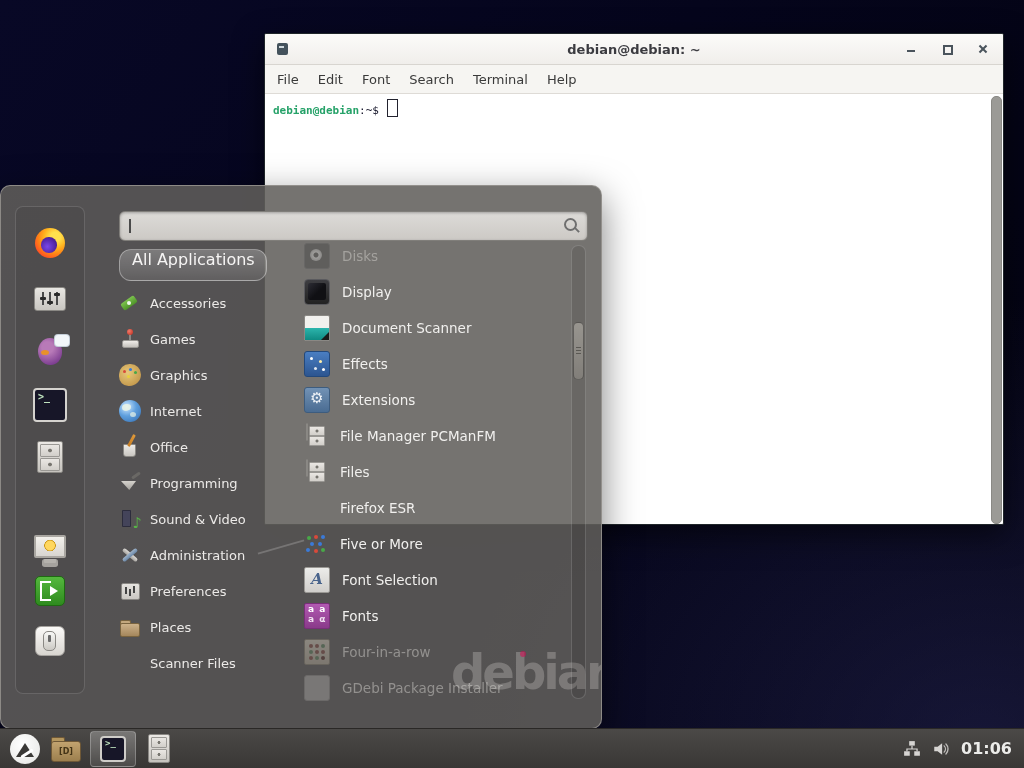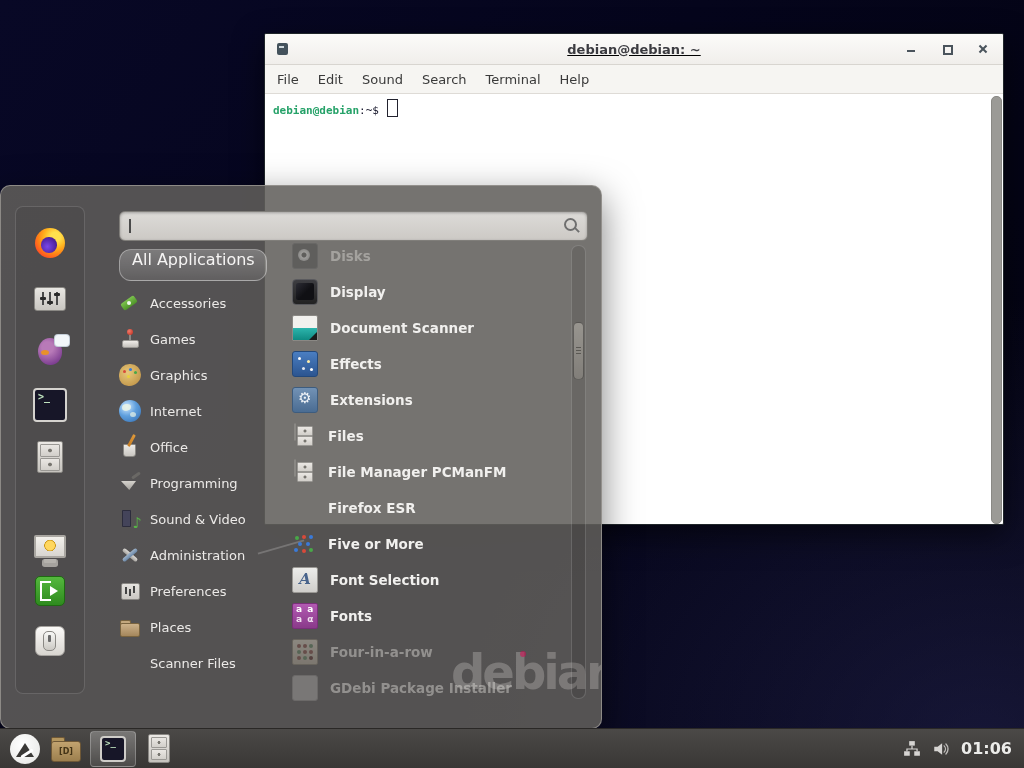--- a/index.html
+++ b/index.html
@@ -12,21 +12,21 @@
   }
   
   .terminal{
     position:absolute;left:264px;top:33px;width:738px;height:490px;
     background:#ffffff;border:1px solid #20262a;border-radius:2px;
     box-shadow:0 10px 30px rgba(0,0,0,.55);z-index:1;
   }
   .titlebar{
     height:30px;display:flex;align-items:center;position:relative;
     background:linear-gradient(#fcfbf9,#f0eeeb);
-    border-bottom:1px solid #d8d5d0;border-radius:2px 2px 0 0;text-decoration:underline;
+    border-bottom:1px solid #d8d5d0;border-radius:2px 2px 0 0;
   }
   .win-icon{position:absolute;left:12px;top:9px;width:11px;height:12px;background:#44525c;border-radius:2px;}
   .win-icon::before{content:"";position:absolute;left:2px;top:3px;width:5px;height:2px;background:#cfd8dd;}
   .titlebar .title{flex:1;text-align:center;font-size:13px;font-weight:bold;color:#3b3b40;}
   .controls{position:absolute;right:14px;top:0;height:30px;display:flex;align-items:center;gap:24px;}
   .ctl{width:12px;height:12px;position:relative;cursor:pointer;}
   .ctl.min::before{content:"";position:absolute;left:2px;top:7px;width:8px;height:2px;background:#4a545c;}
   .ctl.max::before{content:"";position:absolute;left:2px;top:2px;width:6px;height:6px;border:2px solid #4a545c;}
   .ctl.close::before,.ctl.close::after{content:"";position:absolute;left:1px;top:5px;width:10px;height:2px;background:#4a545c;}
   .ctl.close::before{transform:rotate(45deg);}
@@ -158,21 +158,21 @@
     background:linear-gradient(#e5e3df,#cac7c2);}
   .ci-prefs::after{content:"";position:absolute;left:6px;top:7px;width:2px;height:7px;background:#444;
     box-shadow:4px 2px 0 #444,8px -1px 0 #444;}
   .ci-places{position:relative;}
   .ci-places::before{content:"";position:absolute;left:1px;top:4px;width:9px;height:4px;background:#c3a87e;border:1px solid #7a643f;border-bottom:none;border-radius:2px 2px 0 0;}
   .ci-places::after{content:"";position:absolute;left:1px;top:7px;width:18px;height:12px;border:1px solid #7a643f;border-radius:2px;
     background:linear-gradient(#cdb28a,#a5875c);}
   .cat-noicon{width:22px;flex:none;}
 
   
-  .apps{position:absolute;left:283px;top:52px;width:286px;height:463px;overflow:hidden;z-index:1;font-weight:bold;}
+  .apps{position:absolute;left:295px;top:52px;width:286px;height:463px;overflow:hidden;z-index:1;}
   .app{height:36px;display:flex;align-items:center;gap:12px;padding-left:8px;color:#f1f0ee;font-size:13.5px;cursor:pointer;}
   .app.disabled{color:rgba(215,213,210,.48);}
   .app.disabled .aicon{opacity:.45;filter:grayscale(55%);}
   .aicon{width:24px;height:24px;position:relative;flex:none;}
   .ai-disks{background:#454545;border:1px solid #5a5a5a;border-radius:3px;}
   .ai-disks::before{content:"";position:absolute;left:5px;top:5px;width:12px;height:12px;border-radius:50%;
     background:radial-gradient(circle at 50% 50%, #454545 0 2px, #d0d0d0 3px, #8a8a8a 90%);}
   .ai-display{background:linear-gradient(#3e3e42,#222);border:1px solid #5a5a5e;border-radius:4px;}
   .ai-display::before{content:"";position:absolute;left:3px;top:3px;right:3px;bottom:4px;border-radius:2px;
     background:linear-gradient(135deg,#2c2c34, #101014 55%);}
@@ -253,21 +253,21 @@
     <span class="title">debian@debian: ~</span>
     <span class="controls">
       <span class="ctl min"></span>
       <span class="ctl max"></span>
       <span class="ctl close"></span>
     </span>
   </div>
   <div class="menubar">
     <span>File</span>
     <span>Edit</span>
-    <span>Sound</span>
+    <span>Font</span>
     <span>Search</span>
     <span>Terminal</span>
     <span>Help</span>
   </div>
   <div class="term-body">
     <div class="prompt-line"><span class="prompt-user">debian@debian</span><span class="prompt-rest">:~$</span><span class="cursor"></span></div>
     <div class="term-scrollbar">
         <div class="term-thumb"></div>
       </div>
   </div>
@@ -375,25 +375,25 @@
     <div class="app">
         <span class="aicon ai-effects"></span>
         <span>Effects</span>
       </div>
     <div class="app">
         <span class="aicon ai-ext"></span>
         <span>Extensions</span>
       </div>
     <div class="app">
         <span class="aicon"><span class="cabinet ai-cab"></span></span>
+        <span>File Manager PCManFM</span>
+      </div>
+    <div class="app">
+        <span class="aicon"><span class="cabinet ai-cab"></span></span>
         <span>Files</span>
-      </div>
-    <div class="app">
-        <span class="aicon"><span class="cabinet ai-cab"></span></span>
-        <span>File Manager PCManFM</span>
       </div>
     <div class="app">
         <span class="aicon"><span class="ic-ff ai-ff"></span></span>
         <span>Firefox ESR</span>
       </div>
     <div class="app">
         <span class="aicon ai-five"></span>
         <span>Five or More</span>
       </div>
     <div class="app">

